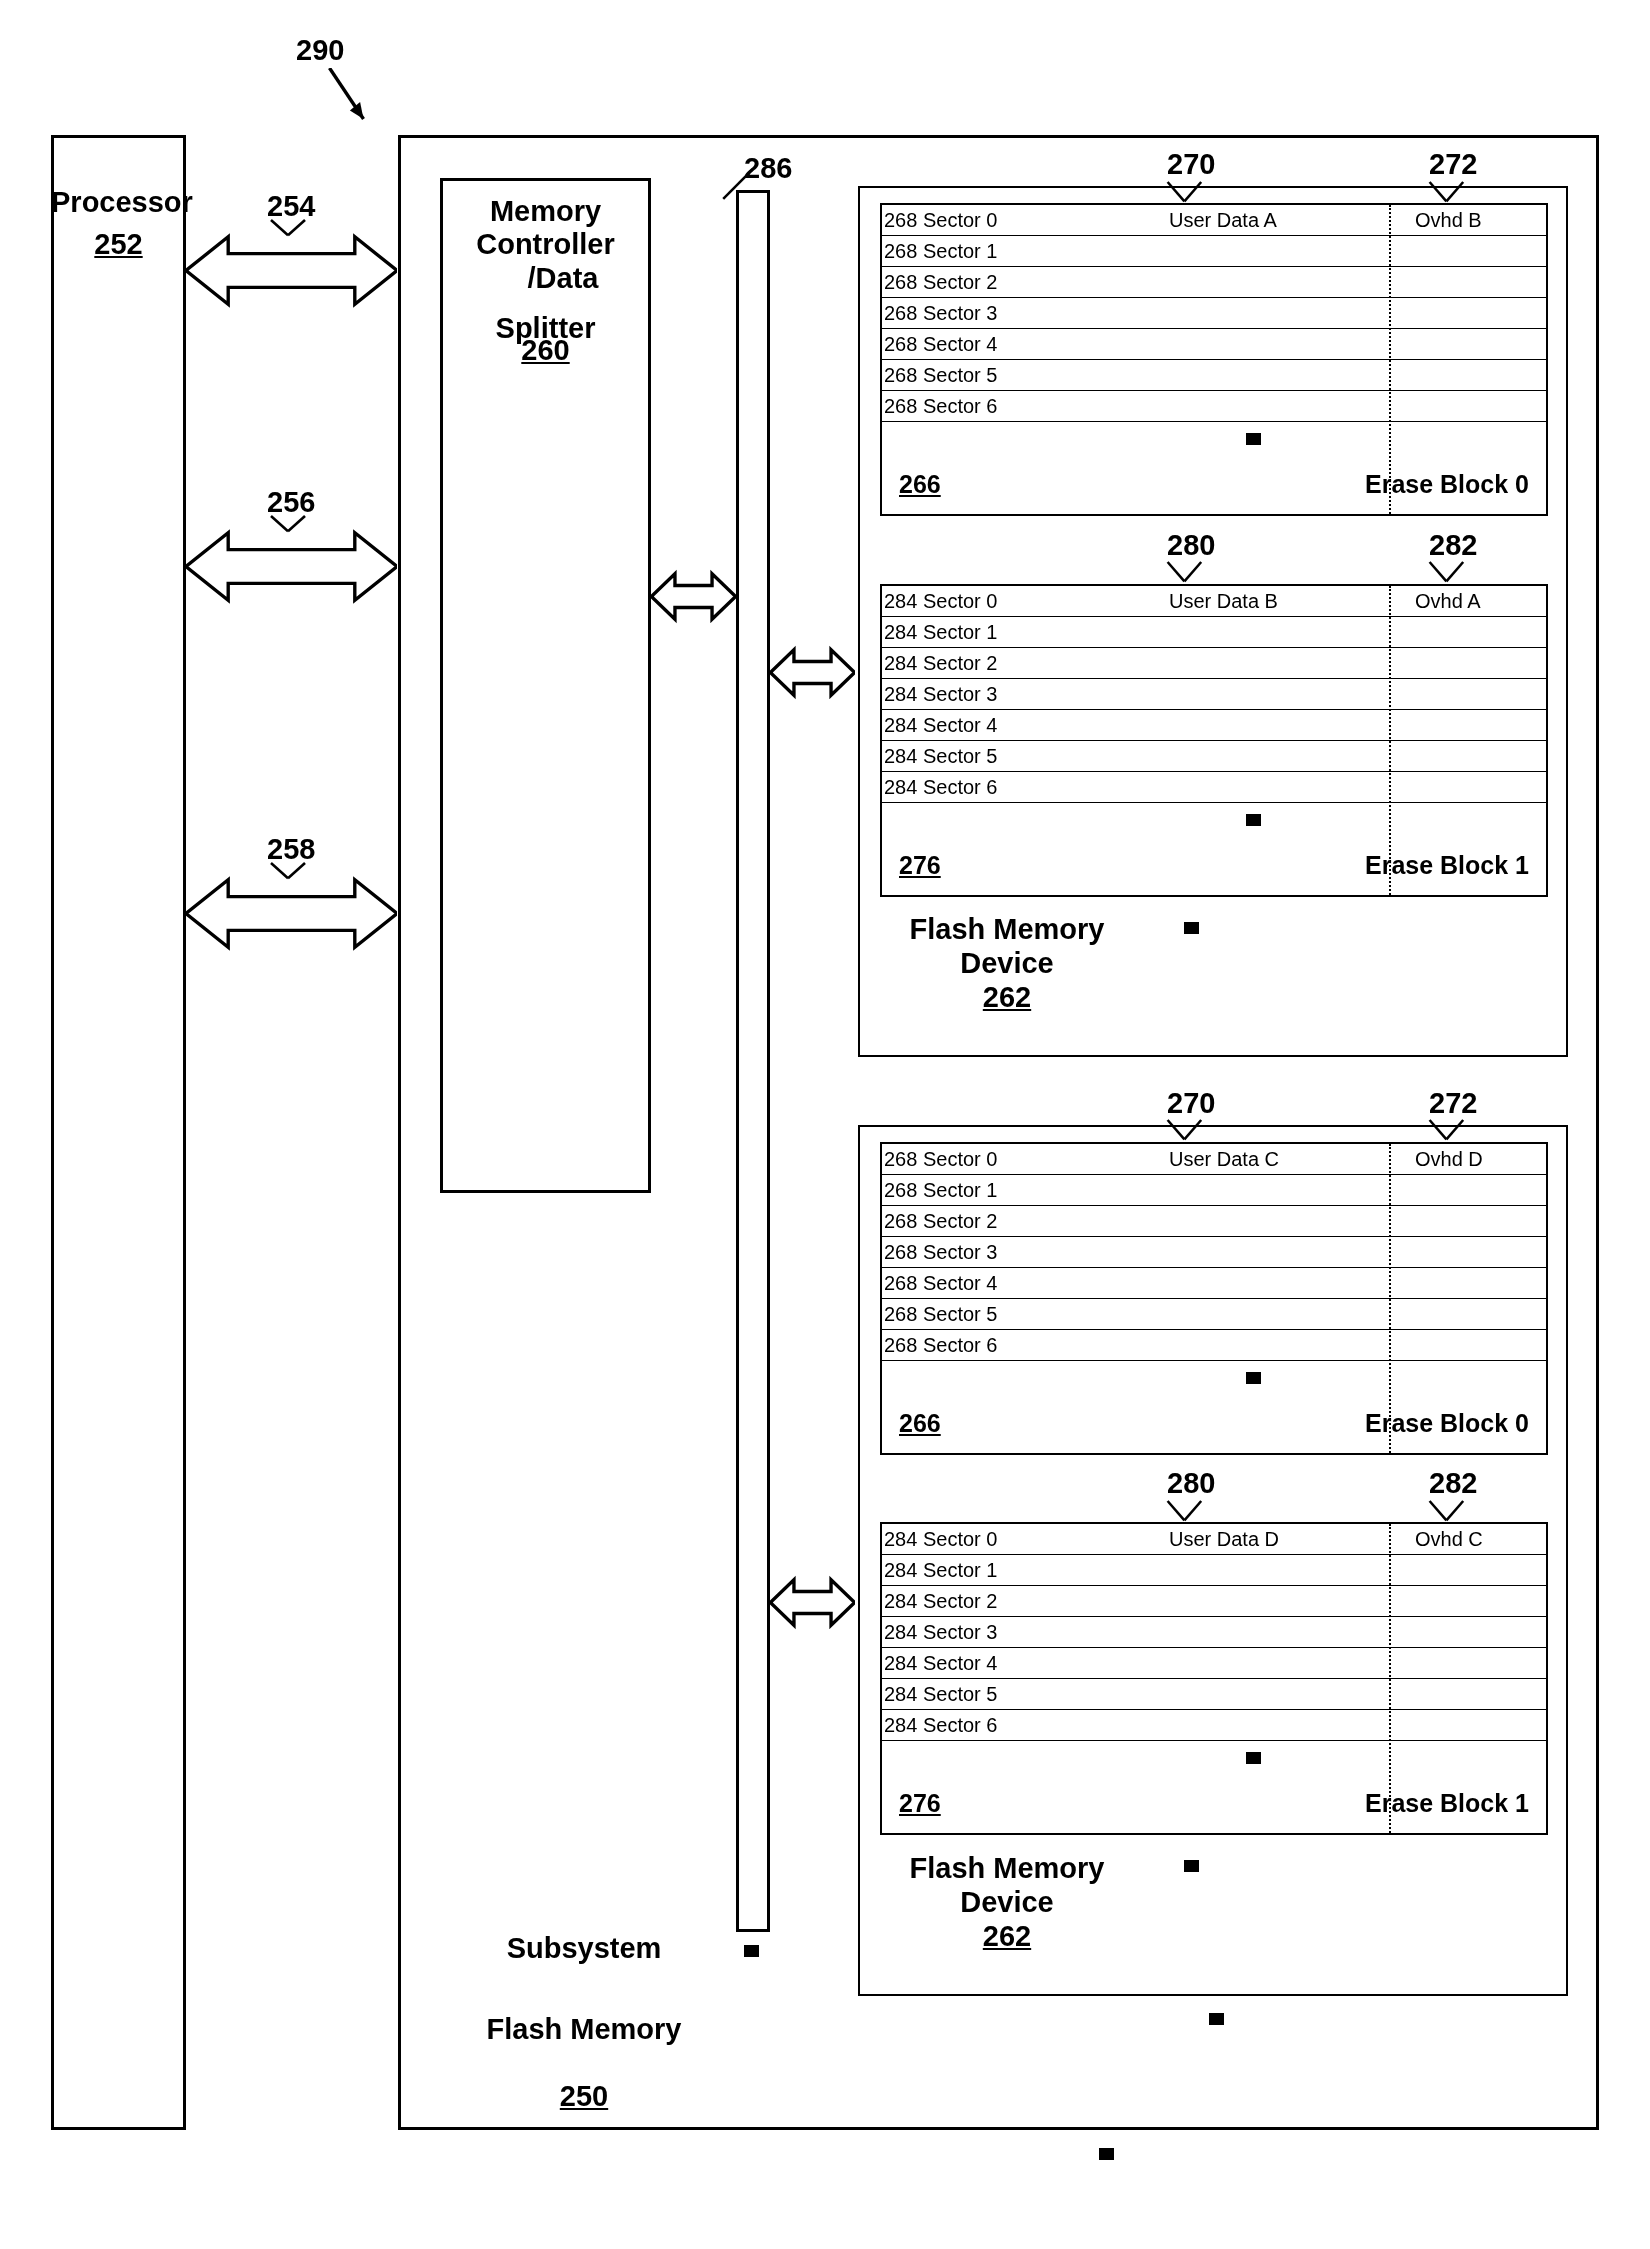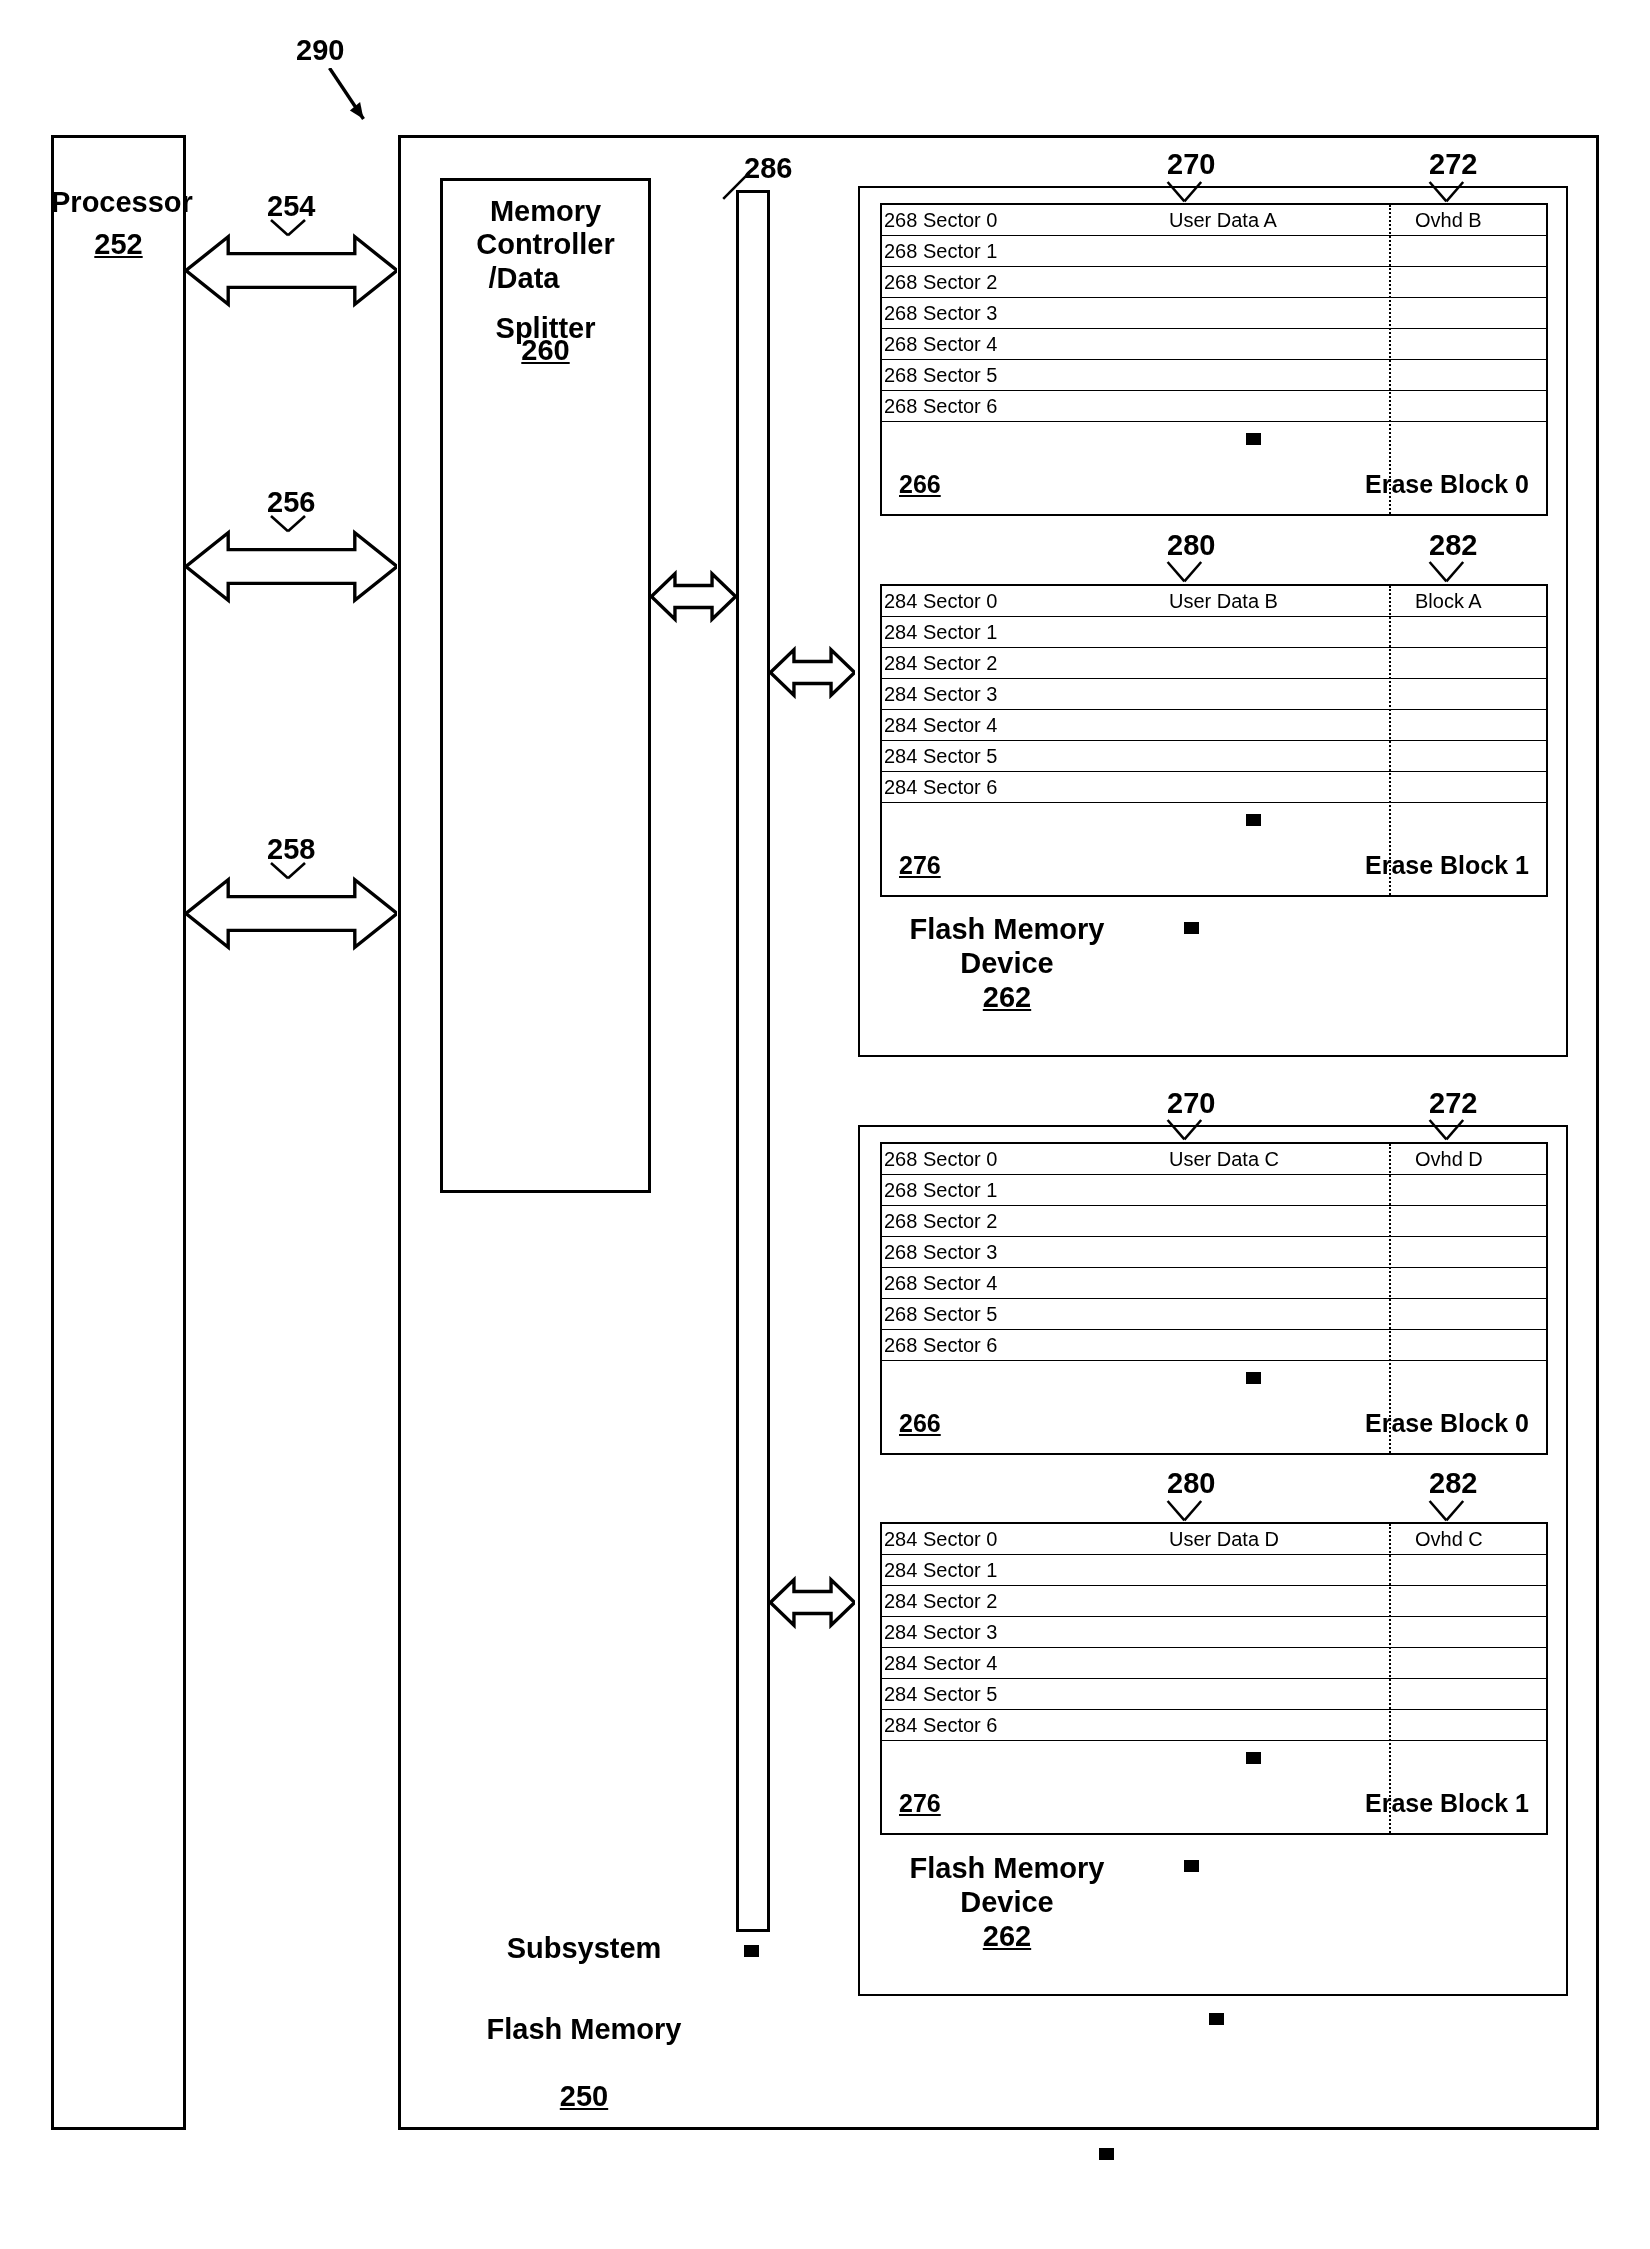--- a/index.html
+++ b/index.html
@@ -100,21 +100,21 @@
 
   <div class="hsq" style="left:1065px; top:2114px;">
       <div></div>
       <div></div>
       <div></div>
     </div>
 
   <div class="box" style="left:406px; top:144px; width:211px; height:1015px;"></div>
   <div class="label" style="left:406px; top:161px; width:211px;">Memory</div>
   <div class="label" style="left:406px; top:194px; width:211px;">Controller</div>
-  <div class="label" style="left:406px; top:228px; width:168px;">/Data</div>
+  <div class="label" style="left:406px; top:228px; width:168px;padding-left:39px;">/Data</div>
   <div class="label" style="left:406px; top:278px; width:211px;">Splitter</div>
   <div class="label underline" style="left:406px; top:300px; width:211px;">260</div>
 
   <div class="box" style="left:702px; top:156px; width:34px; height:1742px;"></div>
   <div class="callout" style="left:710px; top:118px;">286</div>
   <svg style="position:absolute; left:685px; top:131px; width:38px; height:38px;" viewBox="0 0 45 45" width="38" height="38">
     <line x1="40" y1="5" x2="5" y2="40" stroke="black" stroke-width="3"></line>
   </svg>
   <div class="hsq" style="left:710px; top:1911px;">
       <div></div>
@@ -208,21 +208,21 @@
       <line x1="50" y1="48" x2="70" y2="25" stroke="black" stroke-width="3"></line>
     </svg>
   <div class="callout" style="left:1395px; top:495px;">282</div>
   <svg style="position:absolute; left:1370px; top:507px; width:68px; height:42px;" viewBox="0 0 80 50" width="68" height="42">
       <line x1="50" y1="48" x2="30" y2="25" stroke="black" stroke-width="3"></line>
       <line x1="50" y1="48" x2="70" y2="25" stroke="black" stroke-width="3"></line>
     </svg>
 
   <div class="thin-box" style="left:846px; top:550px; width:668px; height:313px;">
     <div class="dotted-col" style="left:507px;"></div>
-    <div class="sector-row"><span>284</span> <span>Sector</span> 0<span style="position:absolute; left:287px;">User Data B</span><span style="position:absolute; left:533px;">Block A</span></div>
+    <div class="sector-row"><span>284</span> <span>Sector</span> 0<span style="position:absolute; left:287px;">User Data B</span><span style="position:absolute; left:533px;">Ovhd A</span></div>
     <div class="sector-row"><span>284</span> <span>Sector</span> 1</div>
     <div class="sector-row"><span>284</span> <span>Sector</span> 2</div>
     <div class="sector-row"><span>284</span> <span>Sector</span> 3</div>
     <div class="sector-row"><span>284</span> <span>Sector</span> 4</div>
     <div class="sector-row"><span>284</span> <span>Sector</span> 5</div>
     <div class="sector-row"><span>284</span> <span>Sector</span> 6</div>
     <div class="block-footer underline" style="left:17px; bottom:15px;">276</div>
     <div class="block-footer" style="right:17px; bottom:15px;">Erase Block 1</div>
     <div class="hsq" style="left:364px; top:228px;">
         <div></div>

